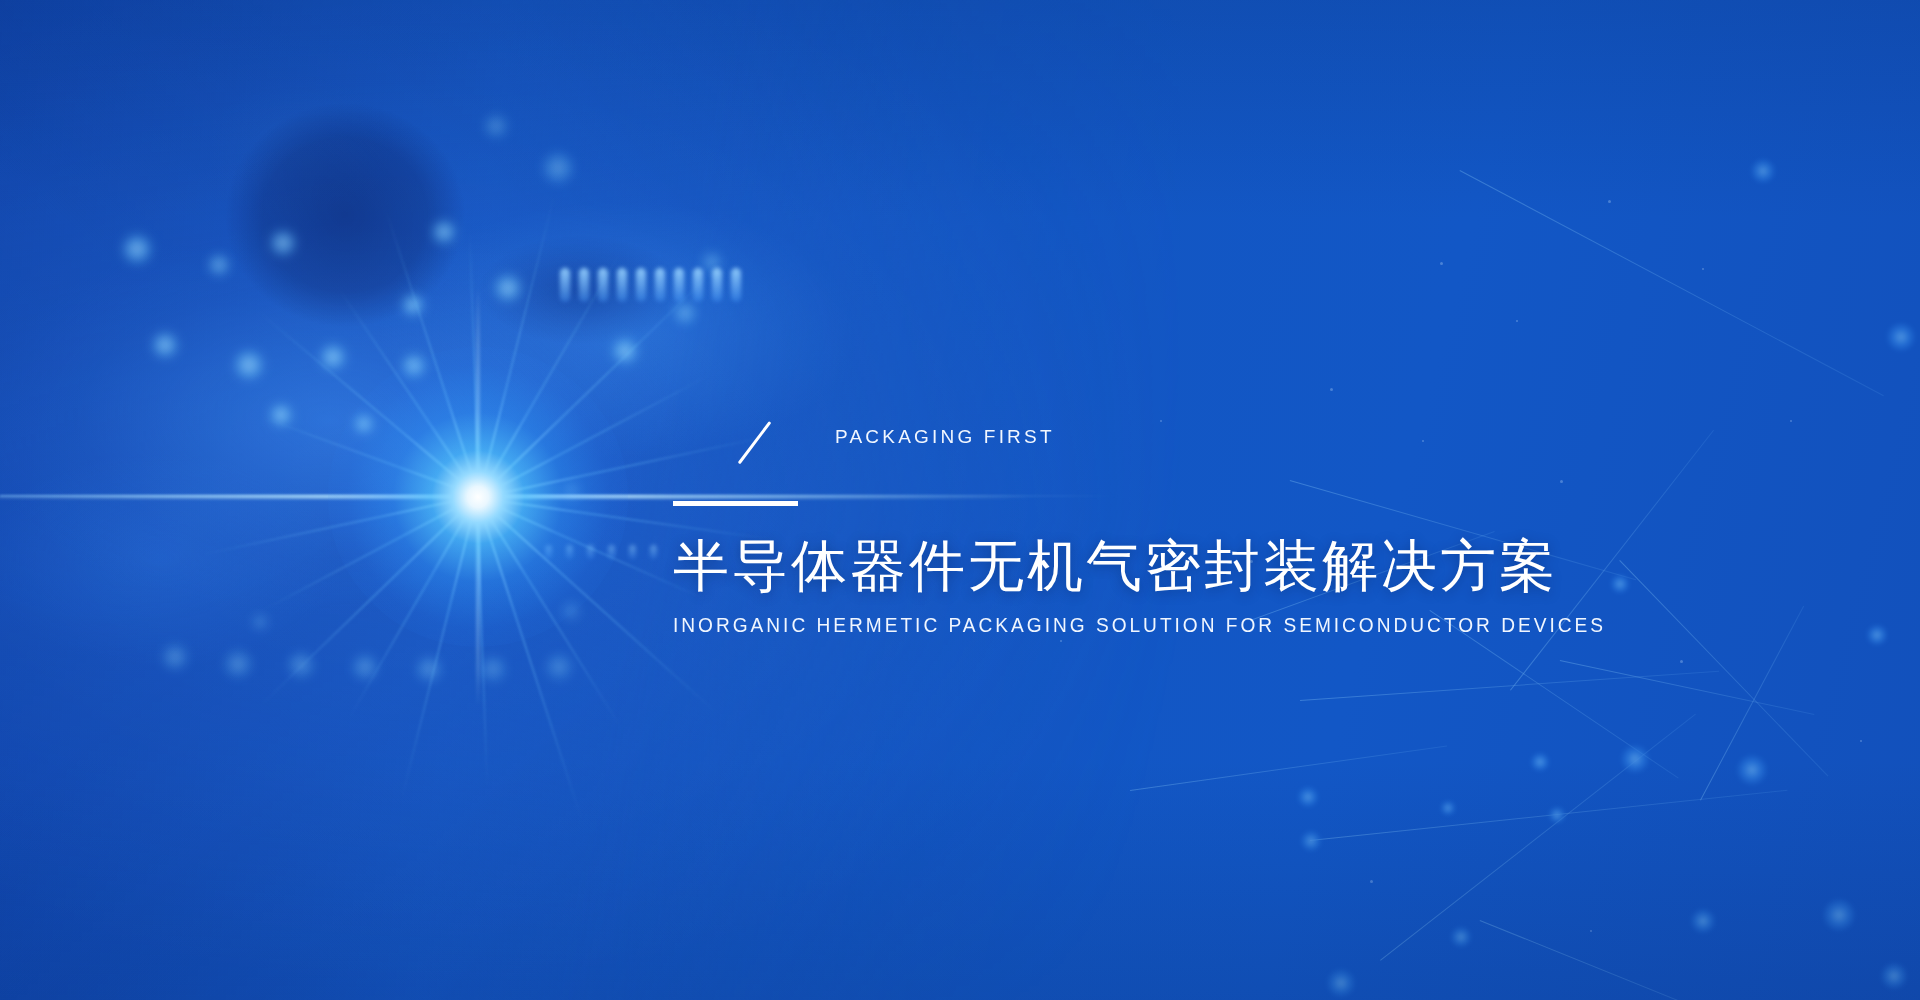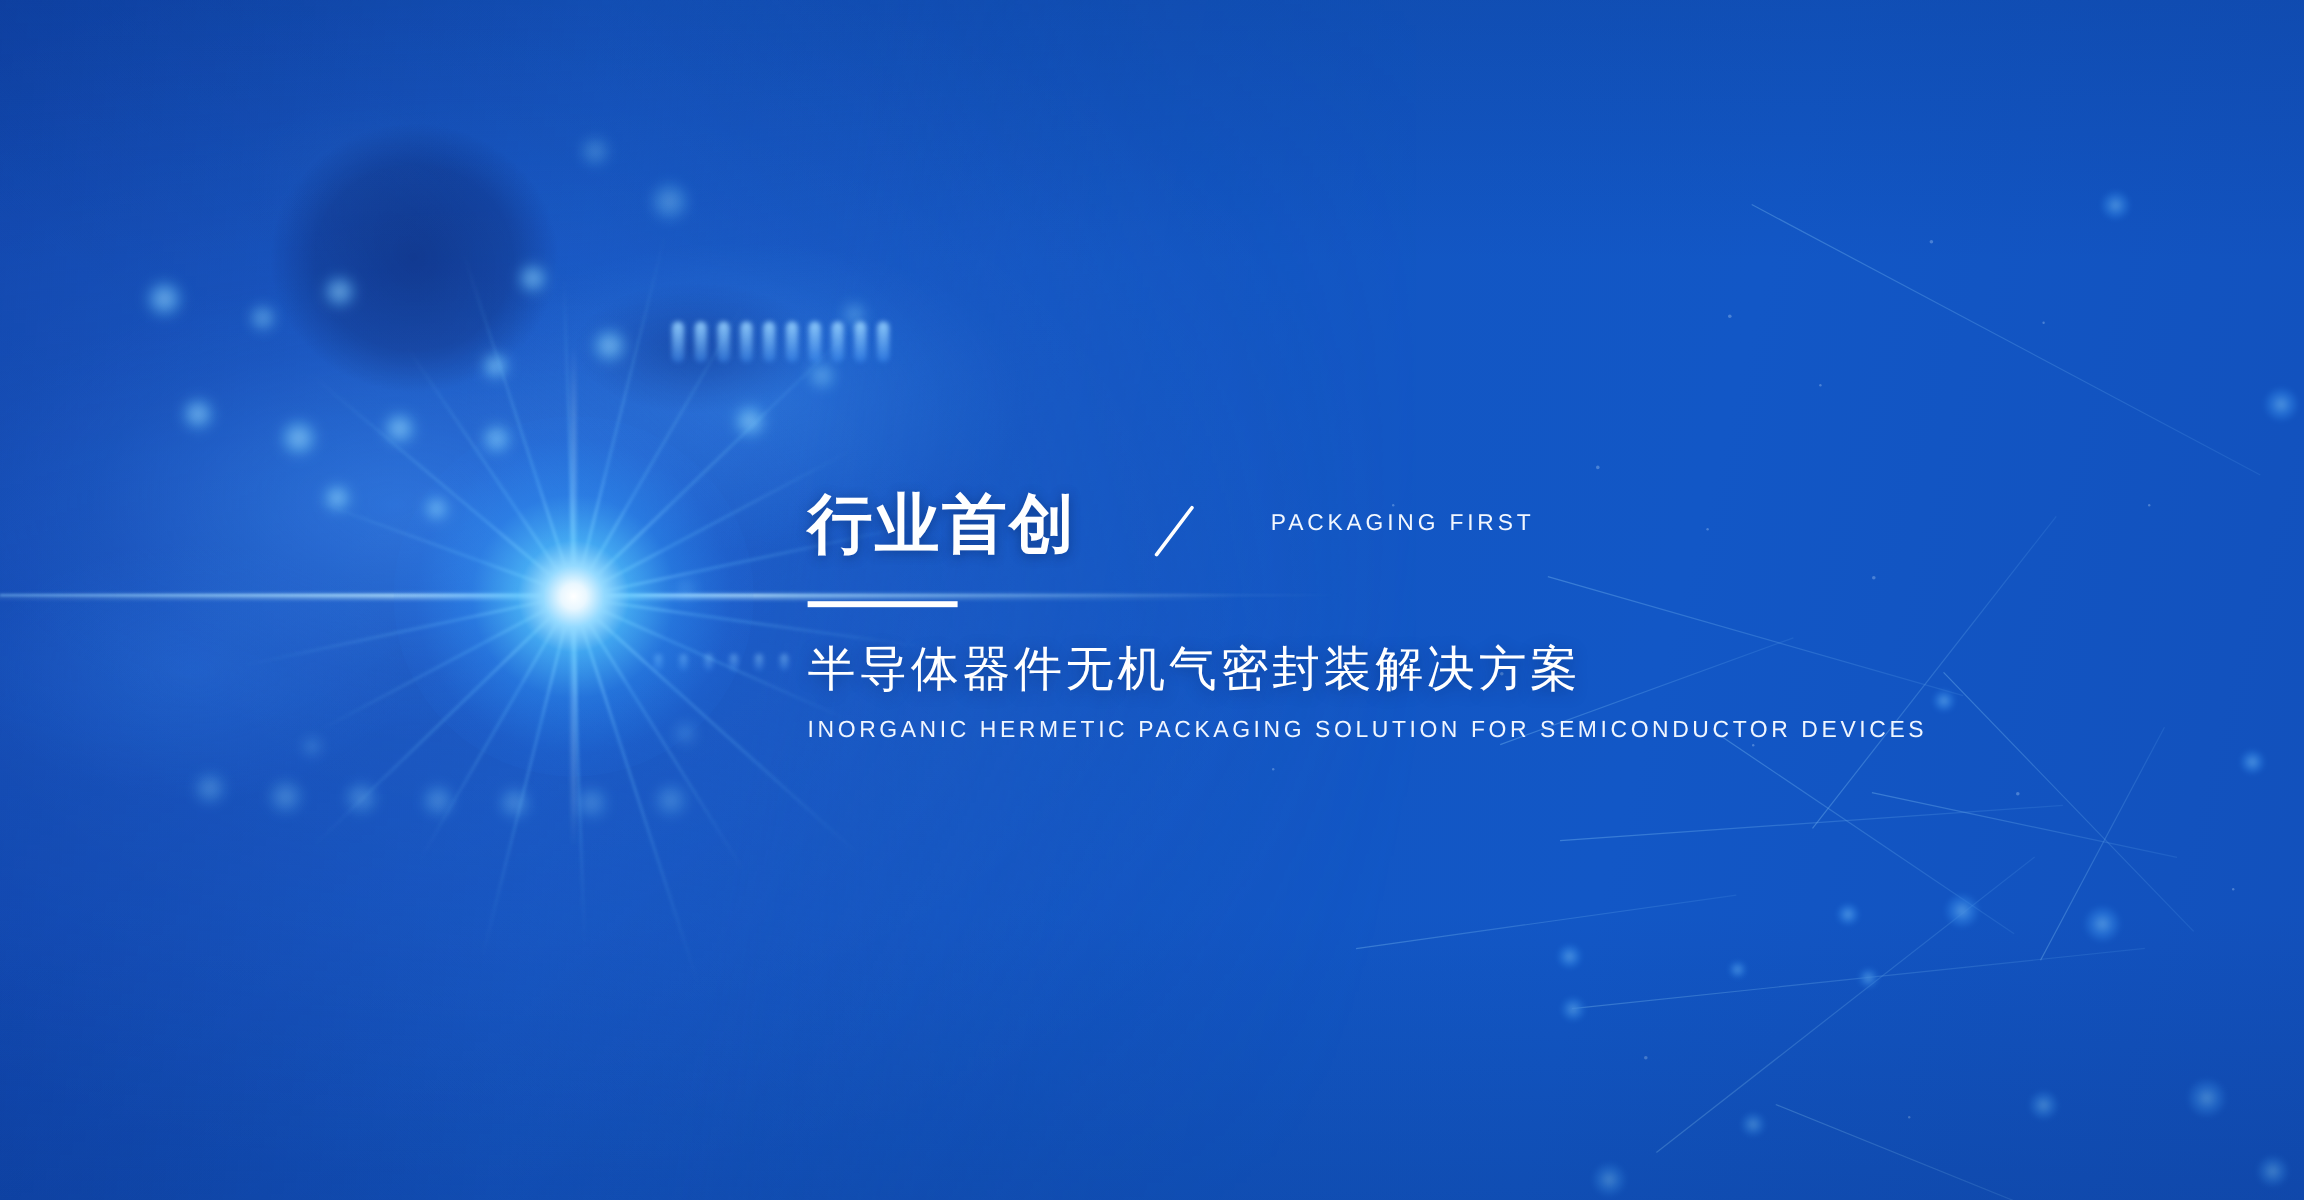--- a/index.html
+++ b/index.html
@@ -198,21 +198,21 @@
 
   .rule {
     width: 125px;
     height: 5px;
     background: #ffffff;
     margin-top: 31px;
     margin-bottom: 31px;
   }
 
   .headline-cn {
-    font-size: 40px;
+    font-size: 56px;
     font-weight: 500;
     color: #ffffff;
     letter-spacing: 3px;
     line-height: 1.05;
     white-space: nowrap;
     text-shadow: 0 2px 12px rgba(4,28,80,.40);
   }
 
   .headline-en {
     margin-top: 18px;
@@ -366,21 +366,20 @@
     <div class="particle" style="left:1590px; top:930px; width:2px; height:2px;"></div>
     <div class="particle" style="left:1160px; top:420px; width:2px; height:2px;"></div>
     <div class="particle" style="left:1060px; top:640px; width:2px; height:2px;"></div>
   </div>
 
   <div class="layer bg-vignette"></div>
 
   <div class="content">
 
     <div class="eyebrow-row">
-      <div class="eyebrow-cn">行业首创</div>
       <div class="slash-divider"></div>
       <div class="eyebrow-en">PACKAGING FIRST</div>
     </div>
 
     <div class="rule"></div>
 
     <div class="headline-cn">半导体器件无机气密封装解决方案</div>
 
     <div class="headline-en">INORGANIC HERMETIC PACKAGING SOLUTION FOR SEMICONDUCTOR DEVICES</div>
   </div>

